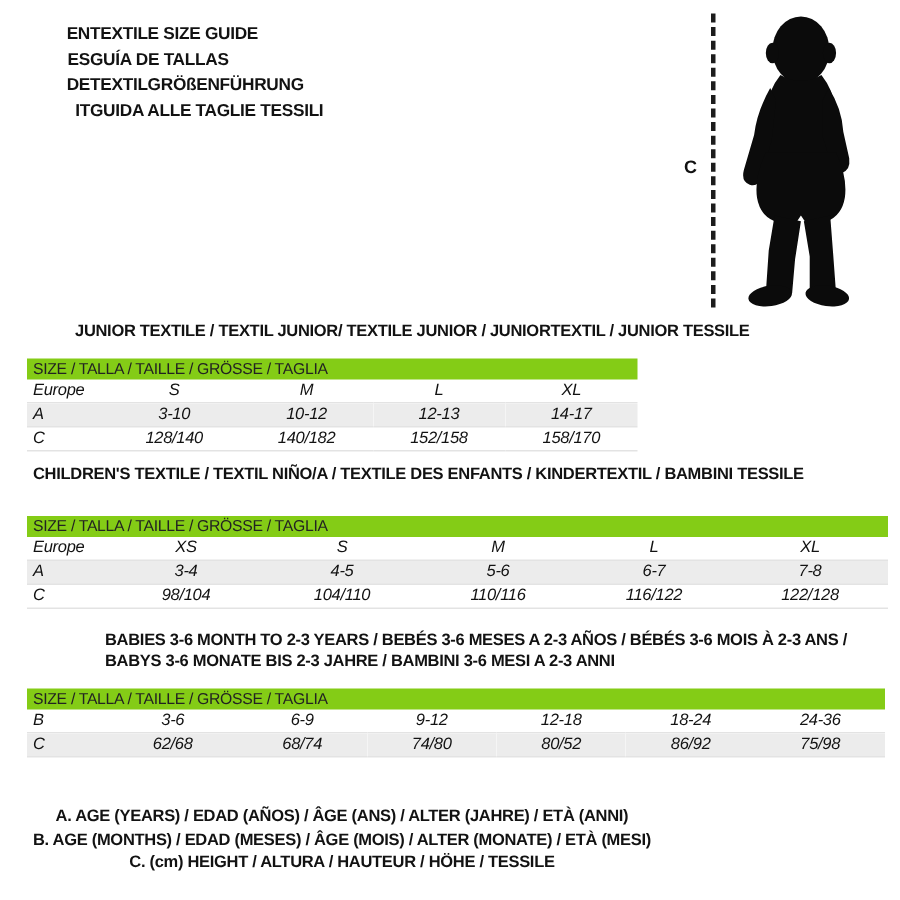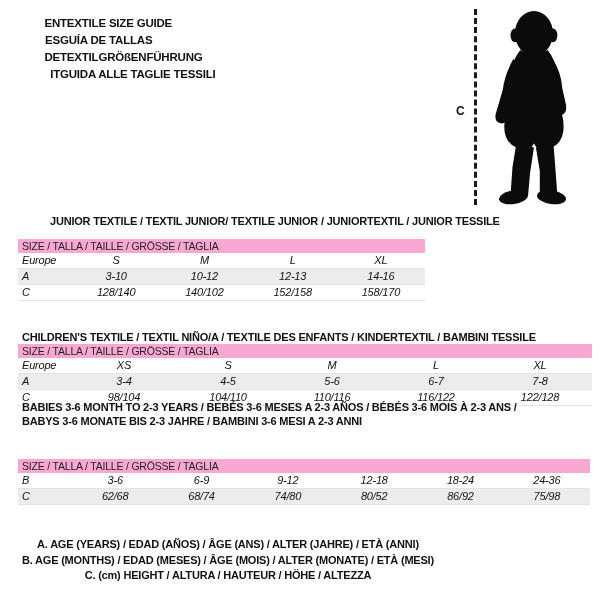--- a/index.html
+++ b/index.html
@@ -15,29 +15,29 @@
   
   .measure-line{position:absolute;left:474px;top:9px;height:196px;width:0;border-left:3px dashed #1c1c1c;}
   .measure-label{position:absolute;left:456px;top:104px;font-size:12px;font-weight:700;}
   .baby{position:absolute;left:483px;top:8px;width:98px;height:200px;}
   
   .sec-title{
     position:absolute;left:22px;font-size:11px;font-weight:700;letter-spacing:-0.2px;
     line-height:13.5px;white-space:pre-line;
   }
   .sec-title.s1{top:215px;margin-left:28px;}
-  .sec-title.s2{top:331px;}
-  .sec-title.s3{top:401px;}
+  .sec-title.s2{top:310px;}
+  .sec-title.s3{top:421px;margin-left:48px;}
   
   .tbl{position:absolute;left:18px;}
   .tbl.t1{top:239px;width:407px;}
   .tbl.t2{top:344px;width:574px;}
   .tbl.t3{top:459px;width:572px;}
   .size-bar{
-    height:14px;line-height:14px;background:#f9a8d4;color:#222;
+    height:14px;line-height:14px;background:#84cc16;color:#222;
     font-size:10.5px;padding-left:4px;letter-spacing:-0.2px;
   }
   .tbl table{border-collapse:collapse;width:100%;table-layout:fixed;}
   .tbl col.lbl{width:54px;}
   .tbl td{
     height:15px;line-height:15px;font-size:11px;letter-spacing:-0.2px;
     text-align:center;padding:0;border-bottom:1px solid #e3e3e3;white-space:nowrap;overflow:hidden;font-style:italic;
   }
   .tbl td.first{text-align:left;padding-left:4px;}
   .tbl tr.shade td{background:#ececec;}
@@ -104,26 +104,26 @@
           <td>S</td>
           <td>M</td>
           <td>L</td>
           <td>XL</td>
         </tr>
         <tr class="shade">
           <td class="first">A</td>
           <td>3-10</td>
           <td>10-12</td>
           <td>12-13</td>
-          <td>14-16</td>
+          <td>14-17</td>
         </tr>
         <tr>
           <td class="first">C</td>
           <td>128/140</td>
-          <td>140/102</td>
+          <td>140/182</td>
           <td>152/158</td>
           <td>158/170</td>
         </tr>
       </tbody>
     </table>
   </div>
 
   <div class="sec-title s2">CHILDREN'S TEXTILE / TEXTIL NIÑO/A / TEXTILE DES ENFANTS / KINDERTEXTIL / BAMBINI TESSILE</div>
   <div class="tbl t2">
     <div class="size-bar">SIZE / TALLA / TAILLE / GRÖSSE / TAGLIA</div>
@@ -198,16 +198,16 @@
           <td>86/92</td>
           <td>75/98</td>
         </tr>
       </tbody>
     </table>
   </div>
 
   <div class="legend">
     <div class="legend-line">A. AGE (YEARS) / EDAD (AÑOS) / ÂGE (ANS) / ALTER (JAHRE) / ETÀ (ANNI)</div>
     <div class="legend-line">B. AGE (MONTHS) / EDAD (MESES) / ÂGE (MOIS) / ALTER (MONATE) / ETÀ (MESI)</div>
-    <div class="legend-line">C. (cm) HEIGHT / ALTURA / HAUTEUR / HÖHE / ALTEZZA</div>
+    <div class="legend-line">C. (cm) HEIGHT / ALTURA / HAUTEUR / HÖHE / TESSILE</div>
   </div>
 
 </div>
 
 </body></html>

